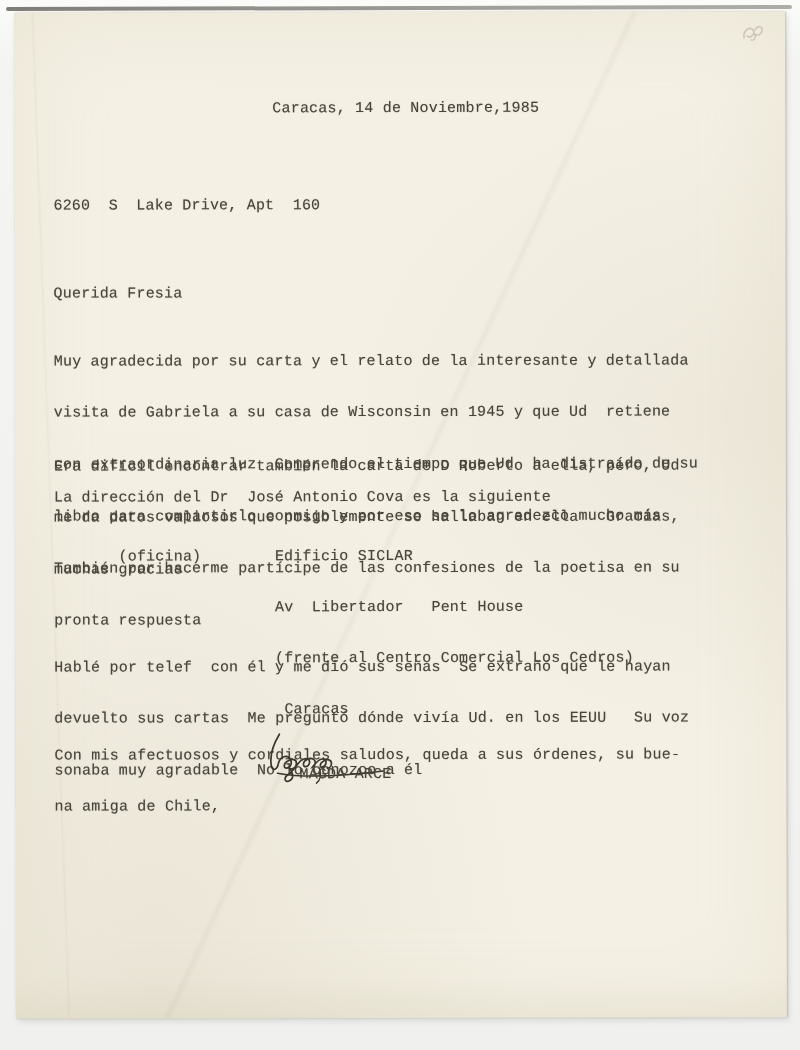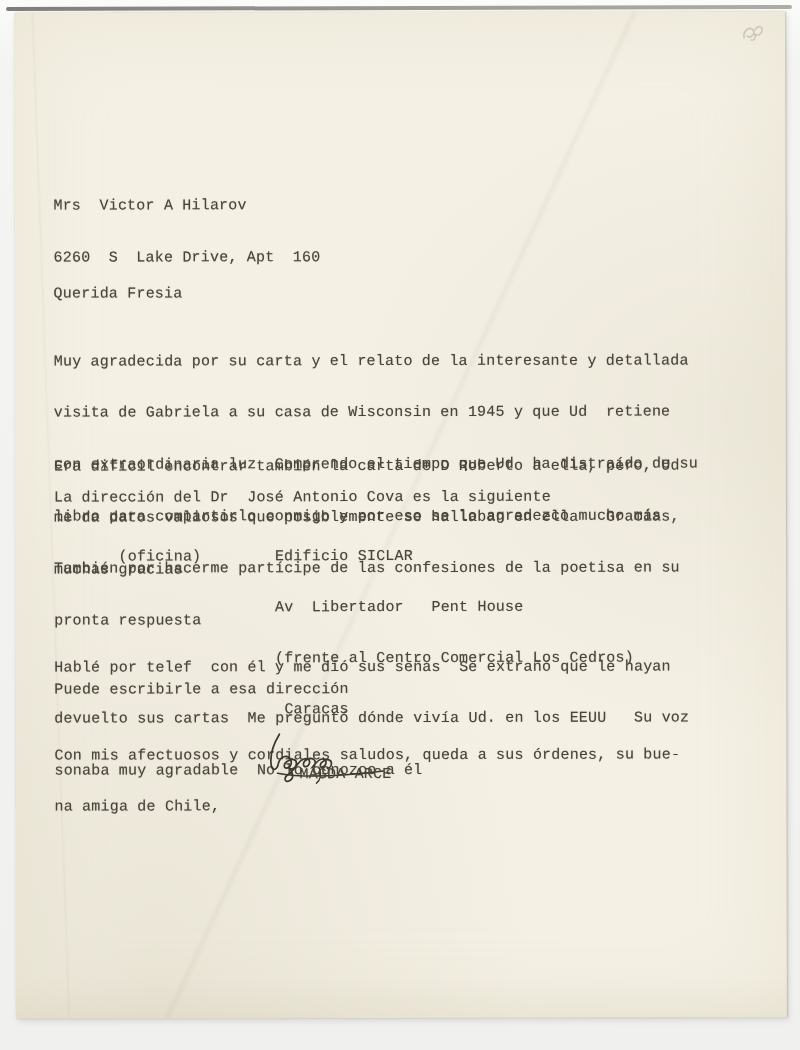--- a/index.html
+++ b/index.html
@@ -48,23 +48,23 @@
 </head>
 <body>
 
 <div class="scan">
 
   <div class="top-shadow-line"></div>
 
   <div class="paper">
     <div class="creases"></div>
 
+    <div class="tblock" style="left:258px;top:88px;">Caracas, 14 de Noviembre,1985</div>
 
     <div class="tblock addr" style="left:39px;top:151px;">
-      <div>Mrs  Victor A Hilarov</div>
       <div>6260  S  Lake Drive, Apt  160</div>
     </div>
 
     <div class="tblock" style="left:39px;top:273px;">Querida Fresia</div>
 
     <div class="tblock" style="left:39px;top:306px;">
       <div>Muy agradecida por su carta y el relato de la interesante y detallada</div>
       <div>visita de Gabriela a su casa de Wisconsin en 1945 y que Ud  retiene</div>
       <div>con extraordinaria luz  Comprendo el tiempo que Ud  ha distraído de su</div>
       <div>libro para compartirlo conmigo y por eso se lo agradezco mucho más</div>
@@ -87,21 +87,20 @@
       <div>                         Caracas</div>
     </div>
 
 
     <div class="tblock" style="left:39px;top:612px;">
       <div>Hablé por telef  con él y me dió sus señas  Se extrañó que le hayan</div>
       <div>devuelto sus cartas  Me preguntó dónde vivía Ud. en los EEUU   Su voz</div>
       <div>sonaba muy agradable  No lo conozco a él</div>
     </div>
 
-    <div class="tblock" style="left:39px;top:669px;">Puede escribirle a esa dirección</div>
 
     <div class="tblock" style="left:39px;top:700px;">
       <div>Con mis afectuosos y cordiales saludos, queda a sus órdenes, su bue-</div>
       <div>na amiga de Chile,</div>
     </div>
 
     <svg class="sig-svg" width="150" height="56" viewBox="0 0 150 56">
       <path d="M16,4 C10,14 6,26 8,36 C9,41 14,40 15,33 C17,26 24,24 27,29 C29,33 27,38 23,38 C20,38 20,33 24,31 C29,28 33,29 33,33 C33,37 29,40 26,38 C30,43 31,49 25,51 C21,52 20,47 25,44 C31,40 34,33 38,30 C43,27 47,29 46,33 C45,37 40,38 40,34 C40,30 46,27 50,29 C53,31 52,36 49,37 C52,33 56,28 60,29 C64,30 63,36 59,37 C56,38 56,33 60,31 C64,28 68,30 68,33 C68,36 66,38 64,38" stroke="#3a372f" fill="none" stroke-width="1.7" stroke-linecap="round"></path>
       <path d="M56,38 C58,44 57,50 53,53" stroke="#3a372f" fill="none" stroke-width="1.4" stroke-linecap="round"></path>
       <path d="M14,43 C40,48 80,46 120,41" stroke="#3a372f" fill="none" stroke-width="1.5" stroke-linecap="round"></path>

